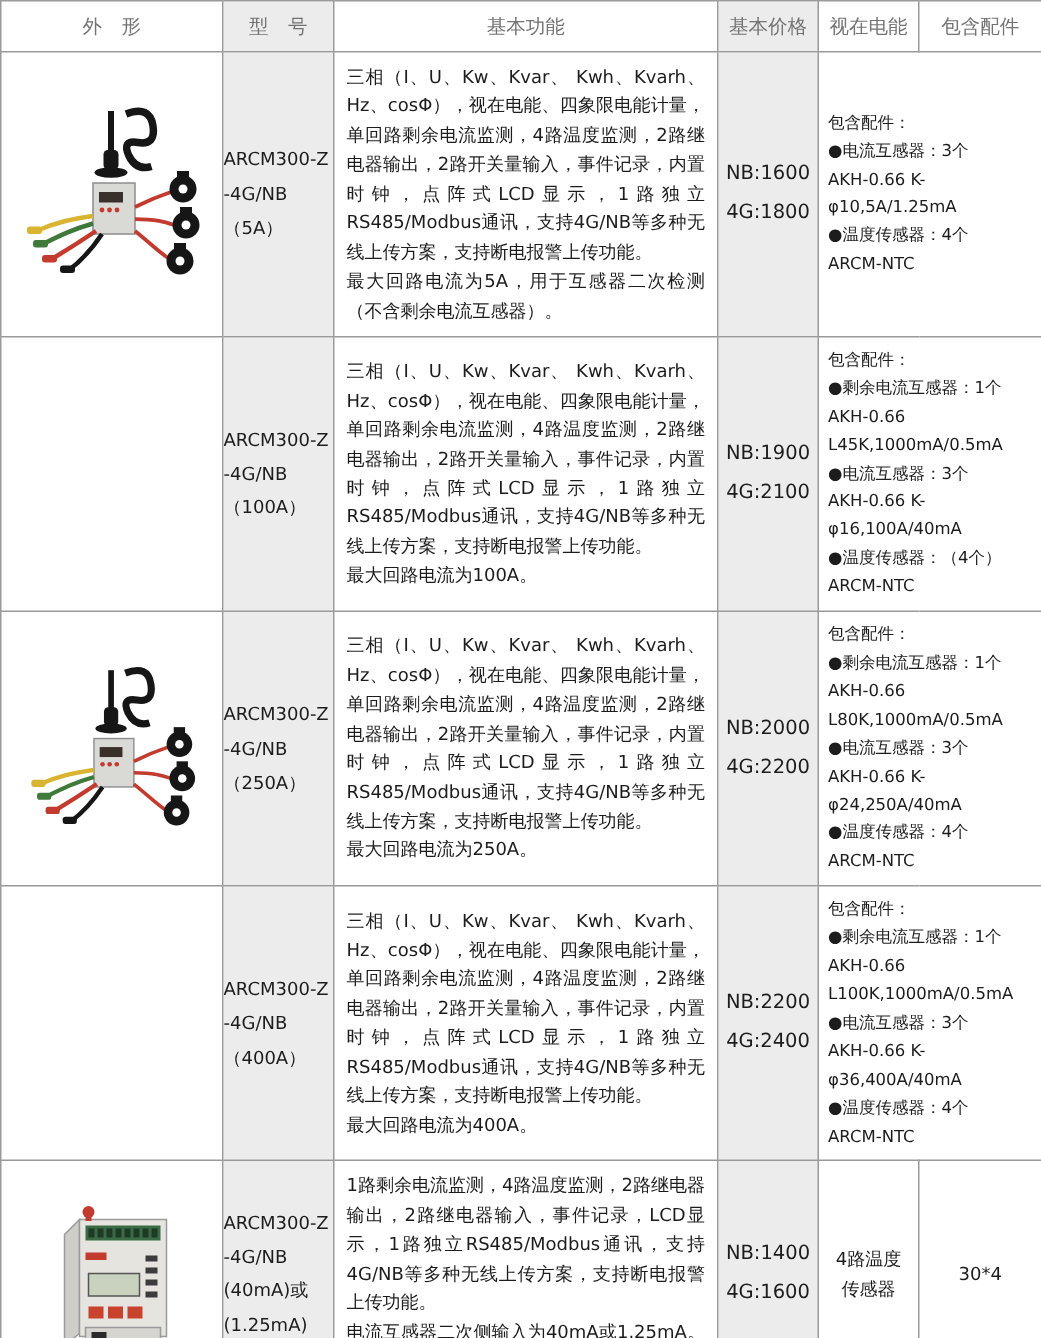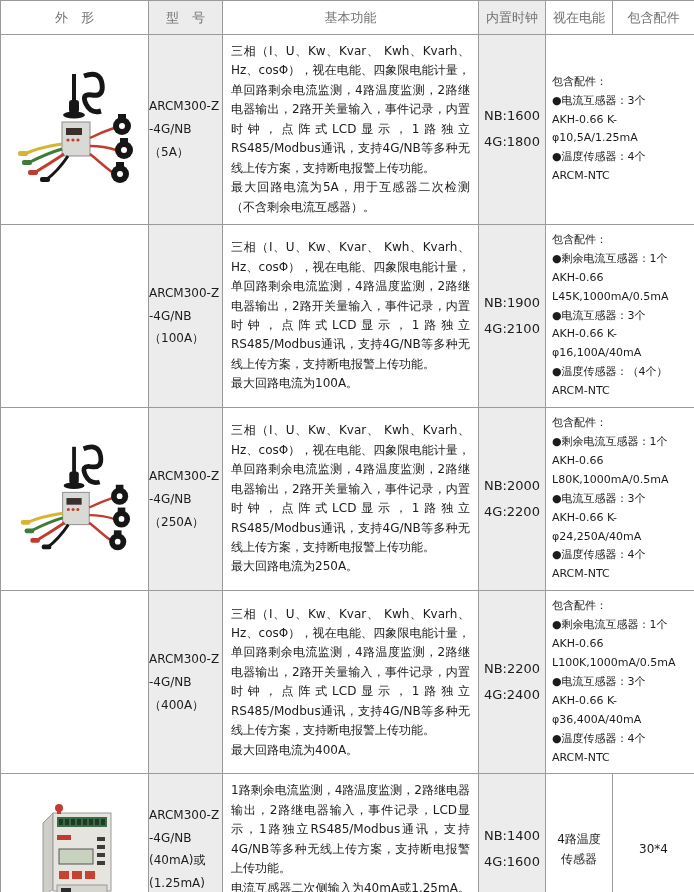--- a/index.html
+++ b/index.html
@@ -33,21 +33,21 @@
       <col style="width:256px">
     <col style="width:67px">
       <col style="width:67px">
       <col style="width:82px">
   </colgroup>
   <tbody>
       <tr>
     <th>外　形</th>
     <th class="shade">型　号</th>
     <th>基本功能</th>
-    <th class="shade">内置时钟</th>
+    <th class="shade">基本价格</th>
     <th>视在电能</th>
     <th>包含配件</th>
   </tr>
 
   <tr class="r1">
     <td class="c-img">
       <svg width="130" height="118" viewBox="0 0 130 118">
         <rect x="62" y="4" width="4" height="34" fill="#161616"></rect>
         <rect x="59" y="30" width="10" height="13" rx="3" fill="#161616"></rect>
         <ellipse cx="64" cy="45" rx="11" ry="3.5" fill="#161616"></ellipse>

